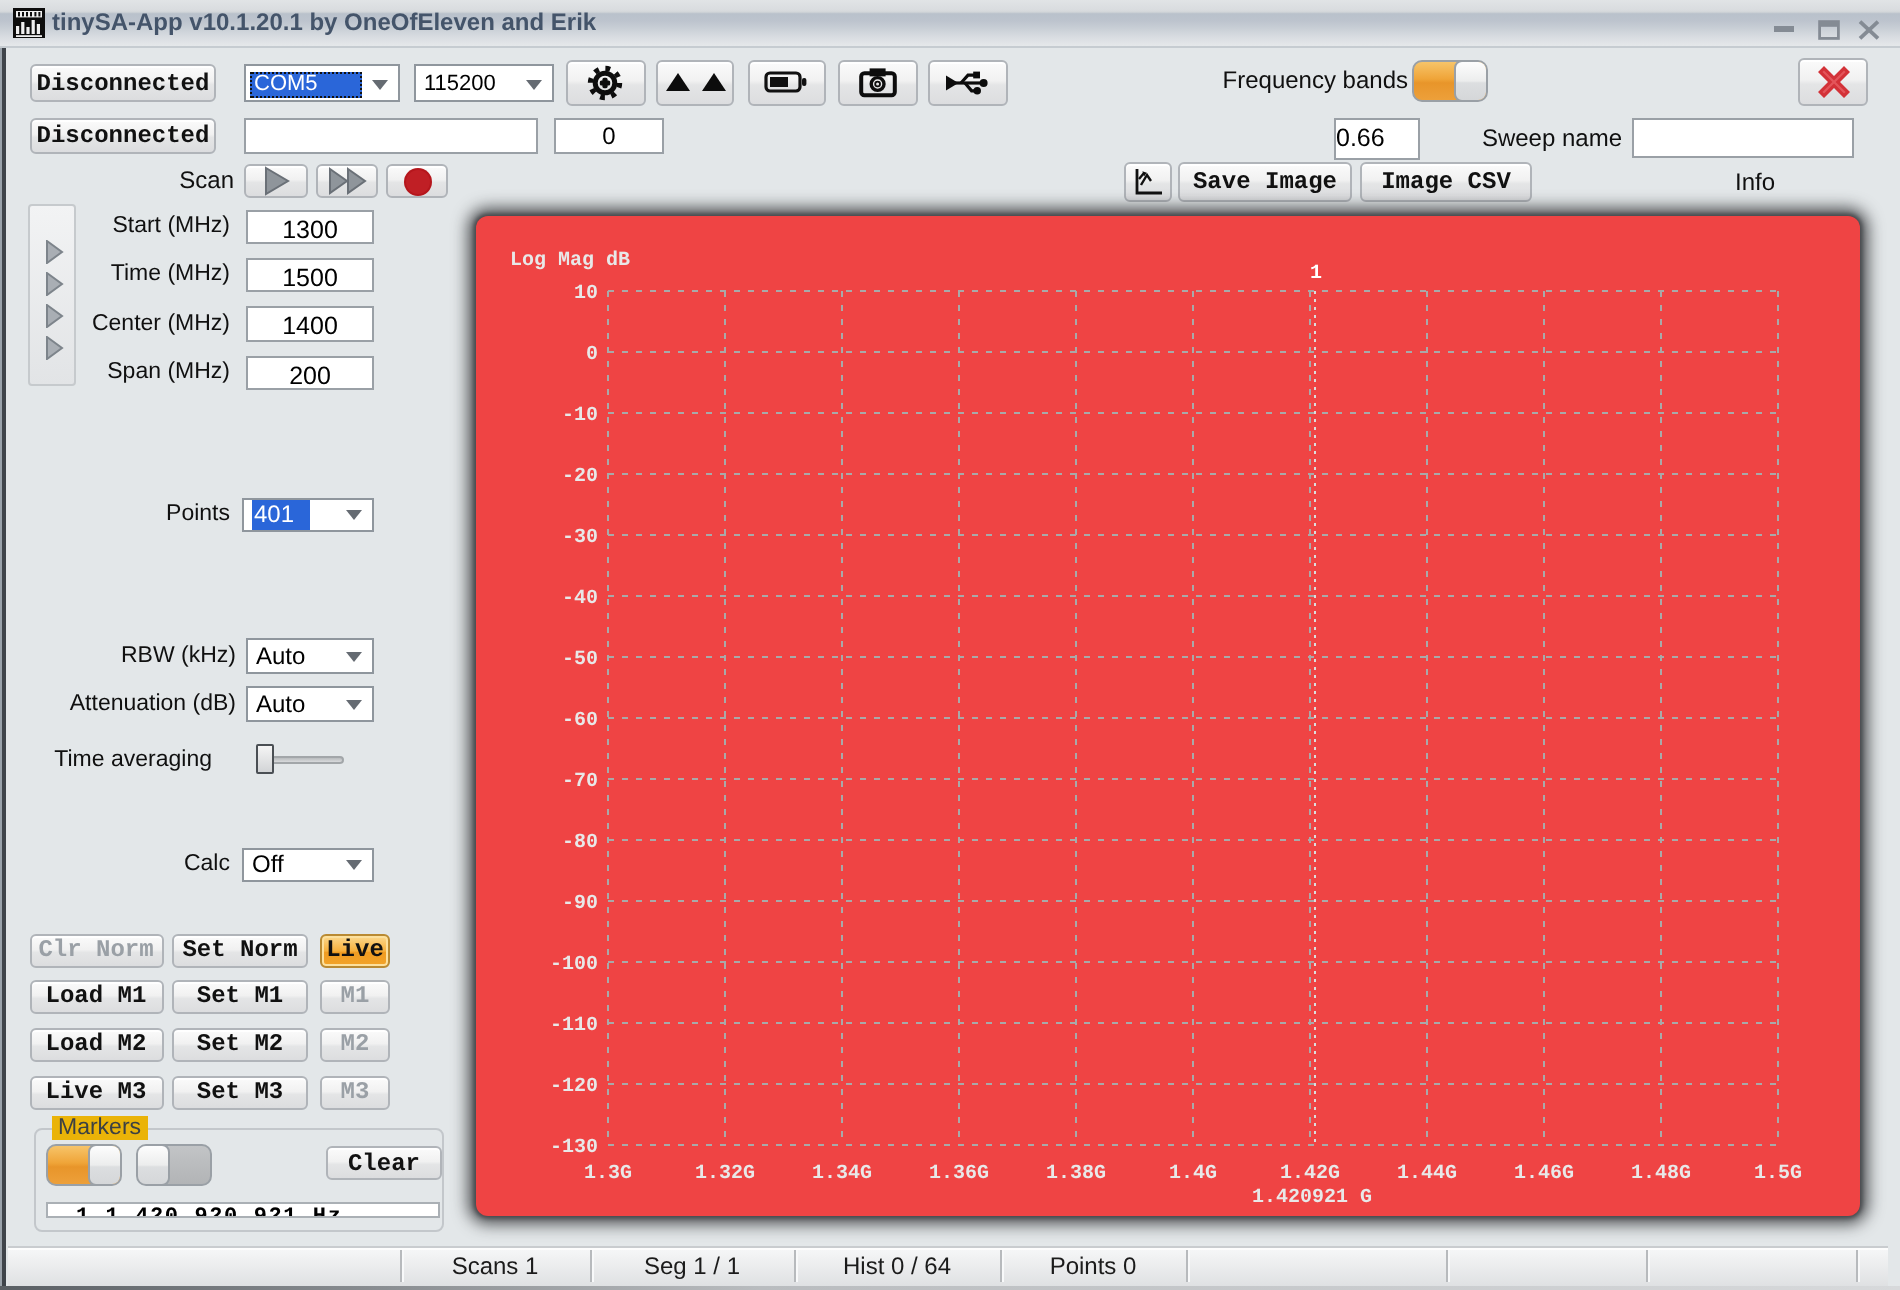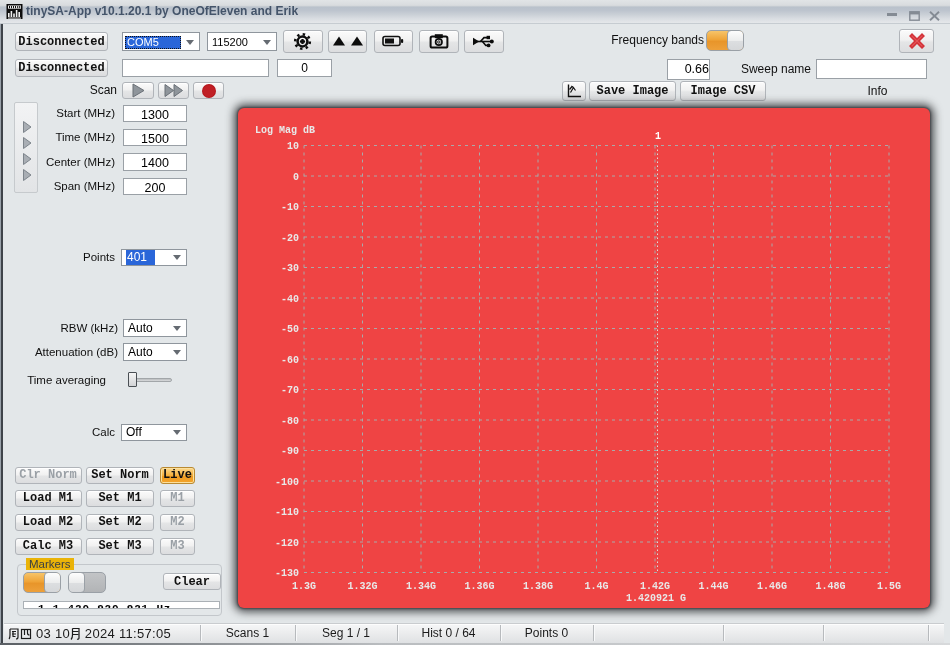--- a/index.html
+++ b/index.html
@@ -136,21 +136,21 @@
     </div>
 <div class="btn ic" style="left:899px;top:29px;width:35px;height:24px">
       <svg width="22" height="22" viewBox="0 0 22 22">
         <polygon fill="#d33238" points="3,6 6,3 11,8 16,3 19,6 14,11 19,16 16,19 11,14 6,19 3,16 8,11"></polygon>
         <polygon fill="#e4555a" points="5.2,6 6,5.2 11,10.2 16,5.2 16.8,6 11.8,11 16.8,16 16,16.8 11,11.8 6,16.8 5.2,16 10.2,11"></polygon>
       </svg>
     </div>
 <div class="btn" style="left:15px;top:58.5px;width:93px;height:18px;font-size:12px">Disconnected</div>
 <div class="inp" style="left:122px;top:58.5px;width:147px;height:18px;text-align:center;font-size:12px"></div>
 <div class="inp" style="left:277px;top:58.5px;width:55px;height:18px;text-align:center;font-size:12px">0</div>
-<div class="inp" style="left:667px;top:59px;width:43px;height:20.5px;text-align:right;font-size:12.5px">0.66</div>
+<div class="inp" style="left:667px;top:59px;width:43px;height:20.5px;text-align:left;font-size:12.5px">0.66</div>
 <div class="lbl" style="left:740px;top:59px;width:71px;height:20px;text-align:right;font-size:12px">Sweep name</div>
 <div class="inp" style="left:816px;top:59px;width:111px;height:19.5px;text-align:center;font-size:12px"></div>
 <div class="lbl" style="left:72px;top:84px;width:45px;height:12px;text-align:right;font-size:12px">Scan</div>
 <div class="btn ic" style="left:122px;top:82px;width:32px;height:17px">
       <svg width="15" height="15" viewBox="0 0 15 15">
         <polygon points="2,1 13,7.5 2,14" fill="#8f959b" stroke="#6a7077" stroke-width="1"></polygon>
       </svg>
     </div>
 <div class="btn ic" style="left:158px;top:82px;width:31px;height:17px">
       <svg width="20" height="15" viewBox="0 0 20 15">
@@ -224,21 +224,21 @@
     </div>
 <div class="btn dis" style="left:14.5px;top:466.5px;width:67px;height:17px;font-size:12px">Clr Norm</div>
 <div class="btn" style="left:86px;top:466.5px;width:68px;height:17px;font-size:12px">Set Norm</div>
 <div class="btn live" style="left:160px;top:466.5px;width:35px;height:17px;font-size:12px">Live</div>
 <div class="btn" style="left:14.5px;top:489.5px;width:67px;height:17px;font-size:12px">Load M1</div>
 <div class="btn" style="left:86px;top:489.5px;width:68px;height:17px;font-size:12px">Set M1</div>
 <div class="btn dis" style="left:160px;top:489.5px;width:35px;height:17px;font-size:12px">M1</div>
 <div class="btn" style="left:14.5px;top:513.5px;width:67px;height:17px;font-size:12px">Load M2</div>
 <div class="btn" style="left:86px;top:513.5px;width:68px;height:17px;font-size:12px">Set M2</div>
 <div class="btn dis" style="left:160px;top:513.5px;width:35px;height:17px;font-size:12px">M2</div>
-<div class="btn" style="left:14.5px;top:537.5px;width:67px;height:17px;font-size:12px">Calc M3</div>
+<div class="btn" style="left:14.5px;top:537.5px;width:67px;height:17px;font-size:12px">Live M3</div>
 <div class="btn" style="left:86px;top:537.5px;width:68px;height:17px;font-size:12px">Set M3</div>
 <div class="btn dis" style="left:160px;top:537.5px;width:35px;height:17px;font-size:12px">M3</div>
 <div class="fieldset" style="left:16.5px;top:564px;width:205px;height:52px"></div>
 <div class="fslabel" style="left:26px;top:558px;font-size:11.5px">Markers</div>
 <div class="tg on" style="left:22.5px;top:572px">
       <span class="knob"></span>
     </div>
 <div class="tg off" style="left:68px;top:572px">
       <span class="knob"></span>
     </div>
@@ -312,36 +312,16 @@
     </div>
 <div class="statusbar" style="left:4px;top:623px;width:940px;height:20px"></div>
 <div class="sep" style="left:200px;top:625px;height:16px"></div>
 <div class="sep" style="left:295px;top:625px;height:16px"></div>
 <div class="sep" style="left:397px;top:625px;height:16px"></div>
 <div class="sep" style="left:500px;top:625px;height:16px"></div>
 <div class="sep" style="left:593px;top:625px;height:16px"></div>
 <div class="sep" style="left:723px;top:625px;height:16px"></div>
 <div class="sep" style="left:823px;top:625px;height:16px"></div>
 <div class="sep" style="left:928px;top:625px;height:16px"></div>
-<div class="stext" style="left:8px;top:623px;height:20px;justify-content:flex-start;width:192px;font-size:13px;letter-spacing:0.3px">
-      <span style="white-space:pre"><svg width="12" height="13" viewBox="0 0 12 13" style="vertical-align:-2px">
-          <g stroke="#1b1b1b" stroke-width="1.2" fill="none">
-            <path d="M2 2 H10 V10 Q10 12 8 12"></path>
-            <path d="M2 2 V8 Q2 11 1 12"></path>
-            <path d="M4 4.5 H8 M4 7 H8 M5 4.5 V9.5 M4.5 9.5 H7.5"></path>
-          </g>
-        </svg><svg width="12" height="13" viewBox="0 0 12 13" style="vertical-align:-2px">
-          <g stroke="#1b1b1b" stroke-width="1.2" fill="none">
-            <rect x="1.5" y="2.5" width="9" height="9"></rect>
-            <path d="M4.5 2.5 V8 M7.5 2.5 V6 Q7.5 8 9.5 8"></path>
-          </g>
-        </svg> 03 10<svg width="11" height="13" viewBox="0 0 11 13" style="vertical-align:-2px">
-          <g stroke="#1b1b1b" stroke-width="1.2" fill="none">
-            <path d="M2.5 1.5 H9 V11 Q9 12.5 7 12.2"></path>
-            <path d="M2.5 1.5 V8 Q2.5 11 1 12.5"></path>
-            <path d="M3 4.5 H8.5 M3 7.5 H8.5"></path>
-          </g>
-        </svg> 2024 11:57:05</span>
-    </div>
 <div class="stext" style="left:200px;top:623px;height:20px;width:95px">Scans 1</div>
 <div class="stext" style="left:295px;top:623px;height:20px;width:102px">Seg 1 / 1</div>
 <div class="stext" style="left:397px;top:623px;height:20px;width:103px">Hist 0 / 64</div>
 <div class="stext" style="left:500px;top:623px;height:20px;width:93px">Points 0</div>
 </div>
 </body></html>

